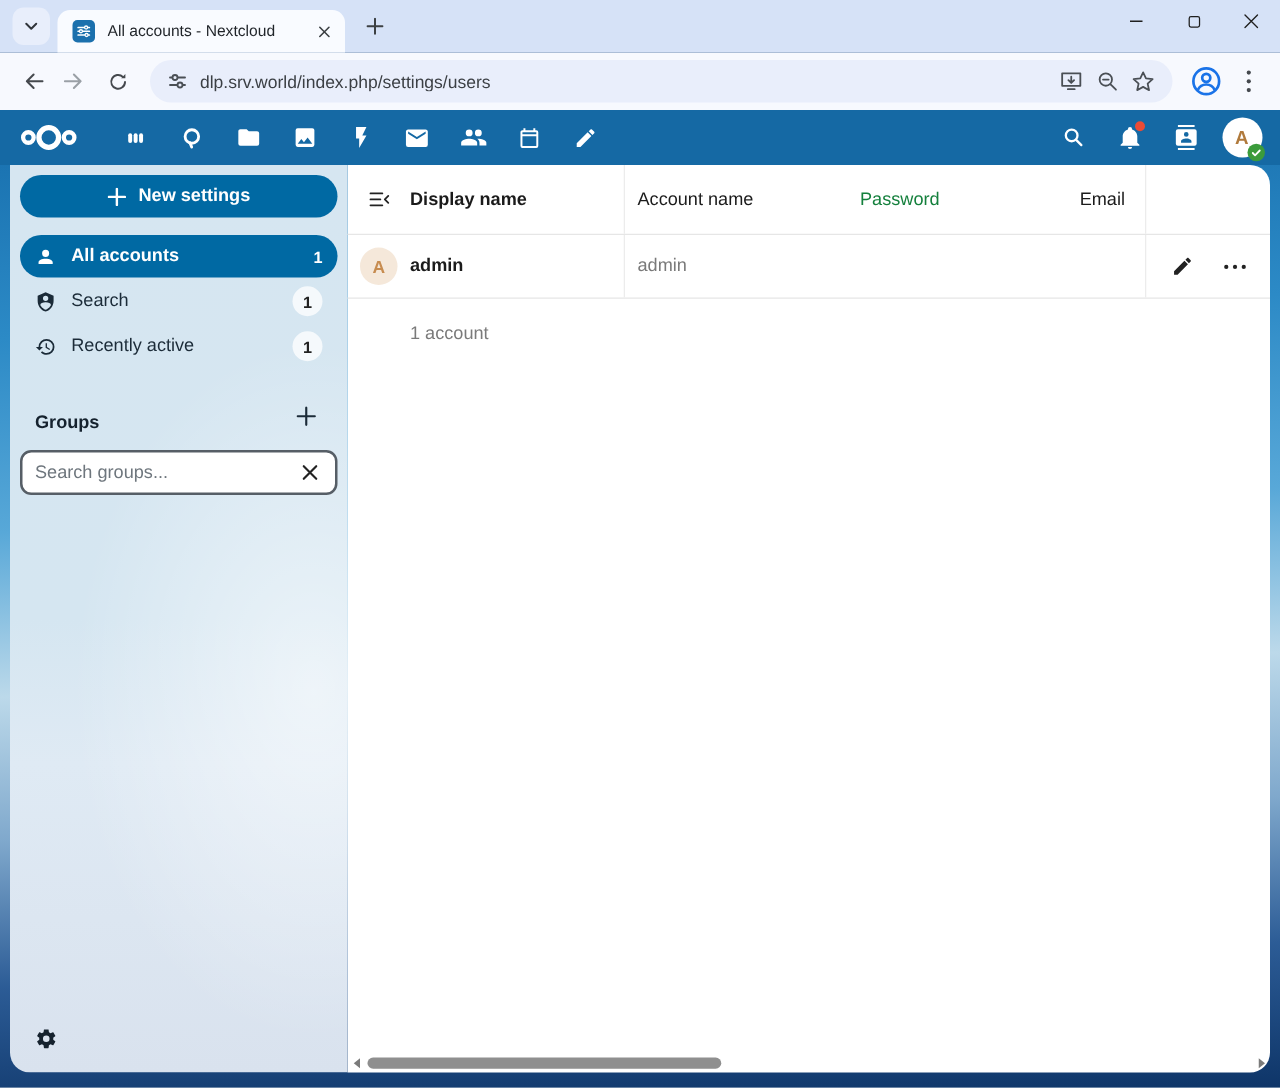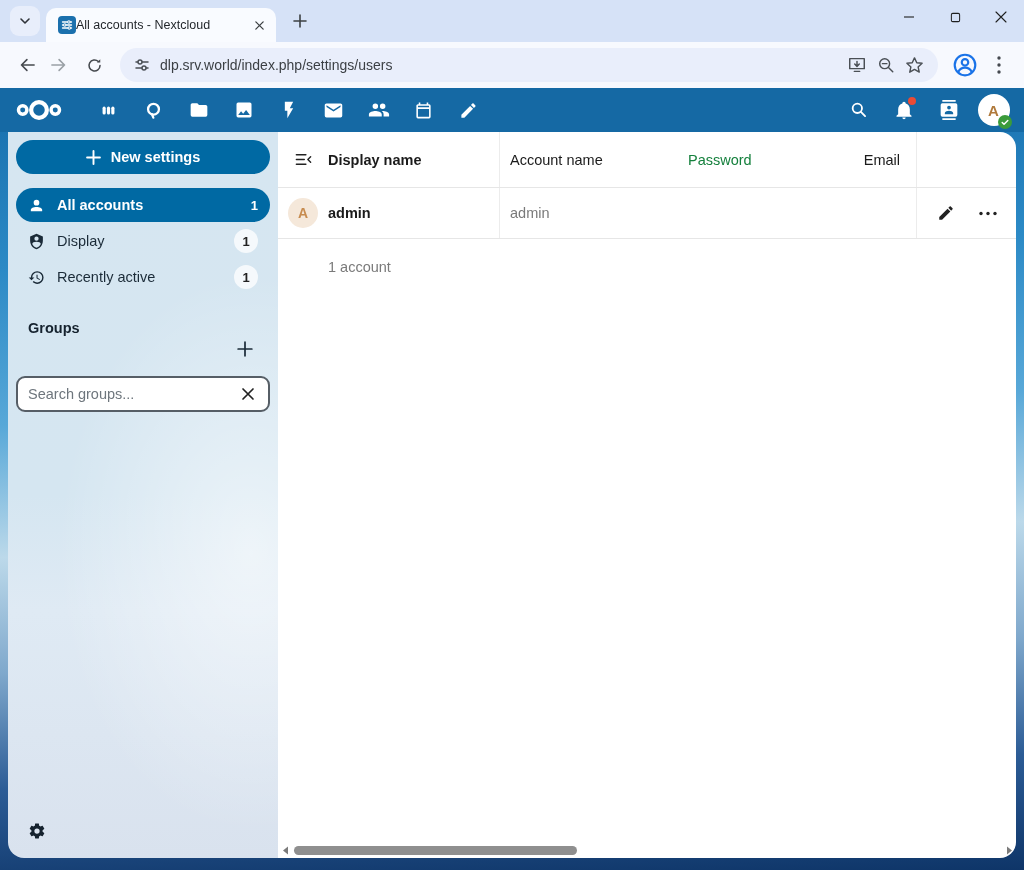--- a/index.html
+++ b/index.html
@@ -5,21 +5,21 @@
   * { box-sizing: border-box; margin: 0; padding: 0; }
   html,body { width:1024px; height:870px; overflow:hidden; }
   body { font-family:"Liberation Sans", sans-serif; background:#0f3a6e; }
   .window { width:1024px; height:870px; display:flex; flex-direction:column; }
 
   
   .tabstrip { height:42px; background:#d6e2f7; position:relative; display:flex; align-items:flex-end; flex:0 0 auto; }
   .tab-search-btn { width:30px; height:30px; margin:0 6px 6px 10px; border-radius:9px; background:#e8eefb;
       display:flex; align-items:center; justify-content:center; color:#30343a; cursor:pointer; }
   .tab { width:230px; height:34px; background:#f9fbff; border-radius:10px 10px 0 0; display:flex; align-items:center;
-      padding:0 8px 0 12px; gap:0; position:relative; }
+      padding:0 8px 0 12px; gap:10px; position:relative; }
   .tab-favicon { width:18px; height:18px; border-radius:4px; background:#1b70ad; flex:0 0 auto;
       display:flex; align-items:center; justify-content:center; }
   .tab-title { flex:1; font-size:12.5px; color:#1f2328; white-space:nowrap; overflow:hidden; }
   .tab-close { width:18px; height:18px; border-radius:50%; display:flex; align-items:center; justify-content:center; color:#3c4043; }
   .new-tab-btn { width:28px; height:28px; margin:0 0 7px 10px; display:flex; align-items:center; justify-content:center; color:#3c4043; border-radius:50%; }
   .win-controls { position:absolute; top:0; right:0; display:flex; }
   .win-btn { width:46px; height:34px; display:flex; align-items:center; justify-content:center; color:#1f1f1f; }
 
   
   .toolbar { height:46px; background:#f7f9fe; display:flex; align-items:center; padding:16px 10px; gap:2px; flex:0 0 auto; }
@@ -57,21 +57,21 @@
         linear-gradient(180deg,#d6e6f1 0%,#d5e6f1 50%,#dfeaf4 66%,#d9e2ee 100%); }
   .new-account-btn { height:34px; border-radius:17px; background:#0069a3; color:#fff; font-size:14.5px; font-weight:700;
       display:flex; align-items:center; justify-content:center; gap:10px; cursor:pointer; }
   .nav-list { margin-top:14px; display:flex; flex-direction:column; gap:2px;text-align:center; }
   .side-item { height:34px; border-radius:17px; display:flex; align-items:center; gap:12px; padding:0 12px;
       color:#1b2b38; font-size:14.5px; cursor:pointer; }
   .side-item.selected { background:#0069a3; color:#fff; font-weight:700; }
   .side-item .count { margin-left:auto; font-size:13px; }
   .side-item:not(.selected) .count { background:rgba(255,255,255,0.75); color:#222; min-width:24px; height:24px;
       border-radius:12px; display:flex; align-items:center; justify-content:center; padding:0 6px; font-weight:600; }
-  .groups-row { margin-top:26px; display:flex; align-items:flex-start; padding:0 12px; color:#15222e;flex-direction:column; }
+  .groups-row { margin-top:26px; display:flex; align-items:flex-end; padding:0 12px; color:#15222e; }
   .groups-label { font-size:14.5px; font-weight:700; }
   .groups-add { margin-left:auto; width:26px; height:26px; display:flex; align-items:center; justify-content:center; color:#1b2b38; cursor:pointer; }
   .search-box { margin-top:14px; height:36px; background:#fff; border:2px solid #565e66; border-radius:9px;
       display:flex; align-items:center; padding:0 8px 0 10px; gap:6px; }
   .search-box input { flex:1; border:none; outline:none; background:transparent; font-size:14.5px; color:#6d28d9;
       font-family:"Liberation Sans", sans-serif; min-width:0; }
   .search-box input::placeholder { color:#6e767d; }
   .search-clear { width:24px; height:24px; display:flex; align-items:center; justify-content:center; color:#222; cursor:pointer; }
   .sidebar-footer { margin-top:auto; height:38px; display:flex; align-items:center; gap:12px; padding:0 12px;
       color:#15222e; font-size:14.5px; font-weight:700; cursor:pointer; }
@@ -329,21 +329,21 @@
           <svg width="17" height="17" viewBox="0 0 24 24">
               <path fill="currentColor" d="M12,4A4,4 0 0,1 16,8A4,4 0 0,1 12,12A4,4 0 0,1 8,8A4,4 0 0,1 12,4M12,14C16.42,14 20,15.79 20,18V20H4V18C4,15.79 7.58,14 12,14Z"></path>
             </svg>
           <span>All accounts</span>
           <span class="count">1</span>
         </div>
         <div class="side-item">
           <svg width="17" height="17" viewBox="0 0 24 24">
               <path fill="currentColor" d="M12,1L3,5V11C3,16.55 6.84,21.74 12,23C17.16,21.74 21,16.55 21,11V5L12,1M12,5A3,3 0 0,1 15,8A3,3 0 0,1 12,11A3,3 0 0,1 9,8A3,3 0 0,1 12,5M17.13,17C15.92,18.85 14.11,20.24 12,20.92C9.89,20.24 8.08,18.85 6.87,17C6.53,16.5 6.24,16 6,15.47C6,13.82 8.71,12.47 12,12.47C15.29,12.47 18,13.79 18,15.47C17.76,16 17.47,16.5 17.13,17Z"></path>
             </svg>
-          <span>Display</span>
+          <span>Search</span>
           <span class="count">1</span>
         </div>
         <div class="side-item">
           <svg width="17" height="17" viewBox="0 0 24 24">
               <path fill="currentColor" d="M13.5,8H12V13L16.28,15.54L17,14.33L13.5,12.25V8M13,3A9,9 0 0,0 4,12H1L4.96,16.03L9,12H6A7,7 0 0,1 13,5A7,7 0 0,1 20,12A7,7 0 0,1 13,19C11.07,19 9.32,18.21 8.06,16.94L6.64,18.36C8.27,20 10.5,21 13,21A9,9 0 0,0 22,12A9,9 0 0,0 13,3"></path>
             </svg>
           <span>Recently active</span>
           <span class="count">1</span>
         </div>
       </div>

